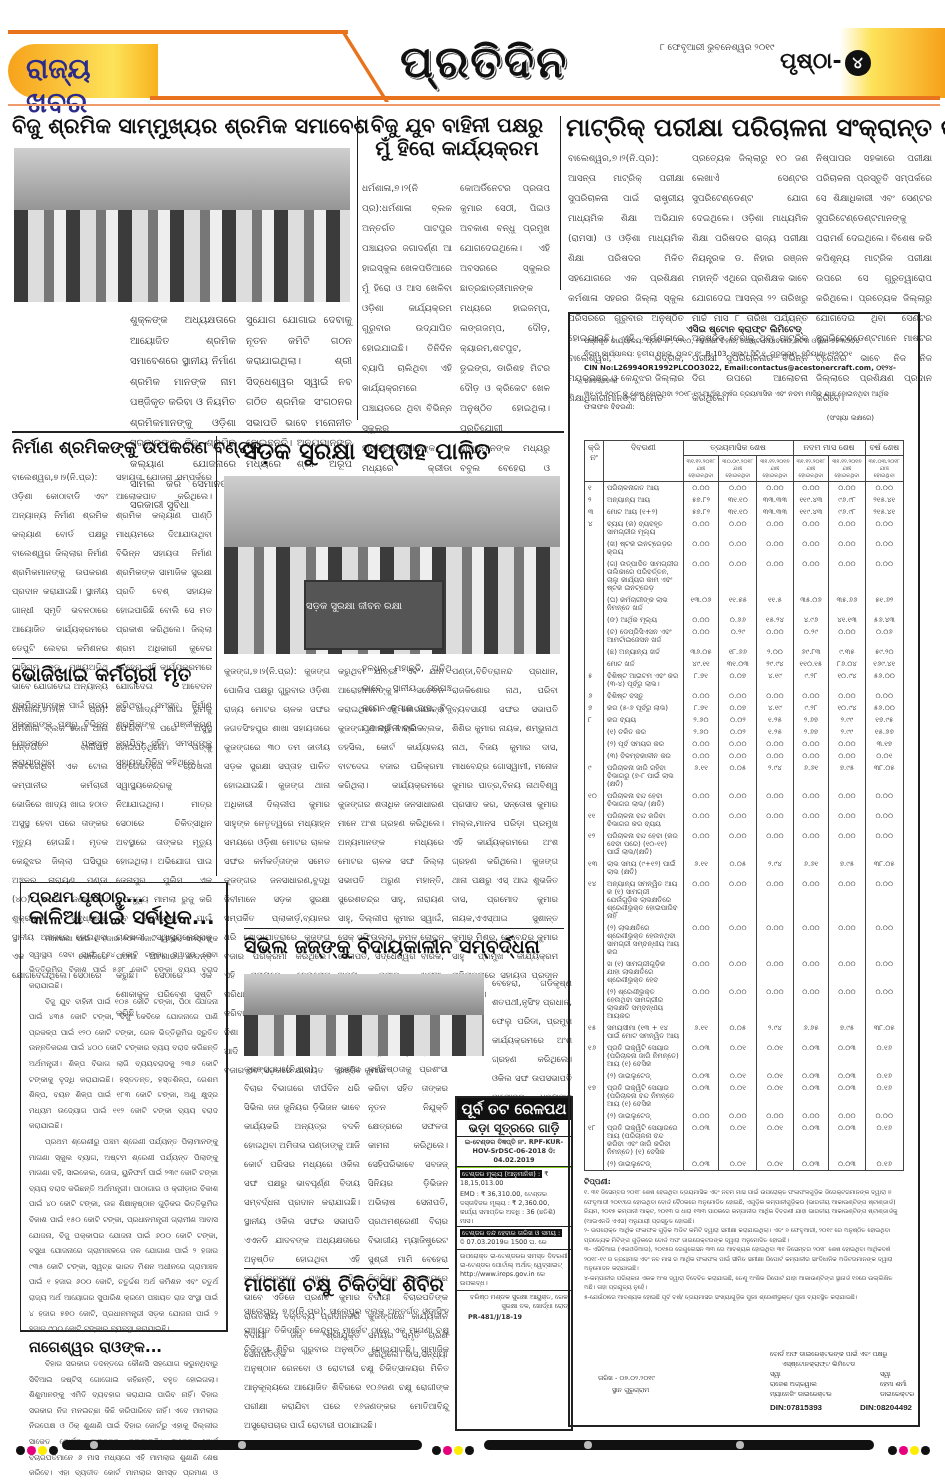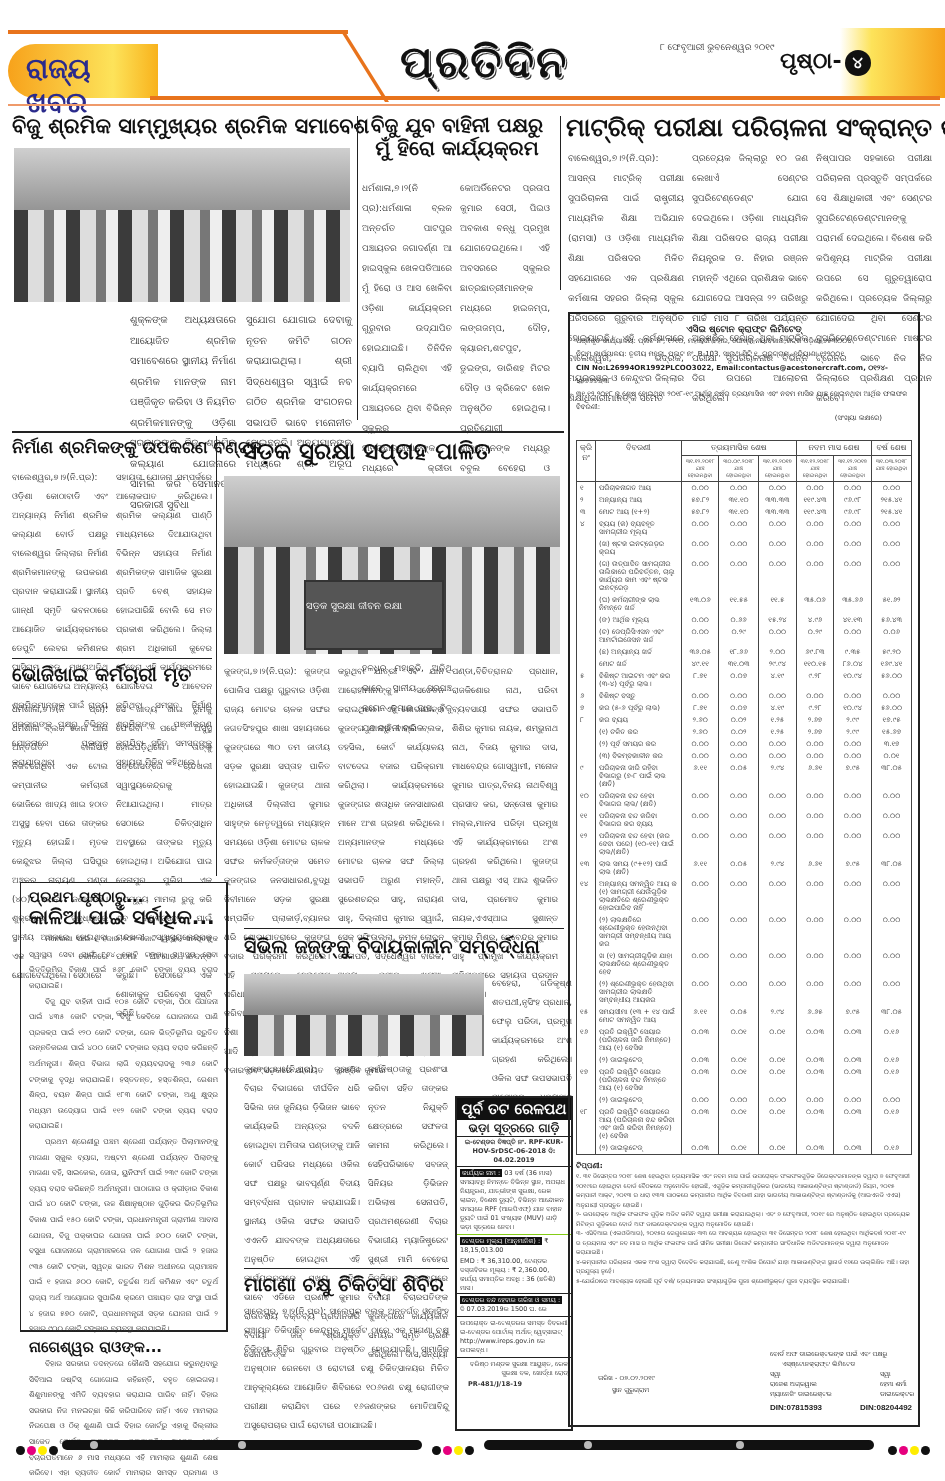--- a/index.html
+++ b/index.html
@@ -124,37 +124,36 @@
     </div>
   <div class="col body-text" style="left:248px;top:38px;width:80px;font-size:8.5px;line-height:19px">ବେହେରା, ଗଡିକୃଷ୍ଣ ଶତପଥୀ,ନୃସିଂହ ପ୍ରଧାନ, ଫେଲୁ ପରିଡା, ପ୍ରମୁଖ କାର୍ଯ୍ୟକ୍ରମରେ ଅଂଶ ଗ୍ରହଣ କରିଥିଲେ। ଓକିଲ ସଙ୍ଘ ଉପସଭାପତି ଦାମୋଦର ଧନ୍ୟବାଦ ପ୍ରଦାନ କରିଥିଲେ।</div>
   <div class="col body-text" style="left:0;top:124px;width:116px;font-size:8.5px;line-height:19px">କୁଜଙ୍ଗ,୭।୨(ନି.ପ୍ର): କୁଜଙ୍ଗ ବିଚାର ବିଭାଗରେ ଦୀର୍ଘଦିନ ଧରି ସିଭିଲ ଜଜ ଜୁନିୟର ଡ଼ିଭିଜନ ଭାବେ କାର୍ଯ୍ୟକରି ଅନ୍ୟତ୍ର ବଦଳି ହୋଇଥିବା ଅମିତାଭ ପଣ୍ଡାଙ୍କୁ ଆଜି କୋର୍ଟ ପରିସର ମଧ୍ୟରେ ଓକିଲ ସଙ୍ଘ ପକ୍ଷରୁ ଭାବପୂର୍ଣ୍ଣ ବିଦାୟ ସମ୍ବର୍ଦ୍ଧନା ପ୍ରଦାନ କରାଯାଇଛି। ସ୍ଥାନୀୟ ଓକିଲ ସଙ୍ଘର ସଭାପତି ଏଏନଡି ଯାଦବଙ୍କ ଅଧ୍ୟକ୍ଷତାରେ ଅନୁଷ୍ଠିତ ହୋଇଥିବା ଏହି କାର୍ଯ୍ୟକ୍ରମରେ ମୁଖ୍ୟ ଅତିଥି ଭାବେ ଏଡିଜେ ପ୍ରଣବ କୁମାର ରାଉତରାୟ ବକ୍ତବ୍ୟ ପ୍ରଦାନକରି ବିଦାୟୀ ଜଜ୍ ଶ୍ରୀଯୁକ୍ତ ସେନାପତିଙ୍କ</div>
   <div class="col body-text" style="left:124px;top:124px;width:80px;font-size:8.5px;line-height:19px">କର୍ମନିଷ୍ଠତାକୁ ପ୍ରଶଂସା କରିବା ସହିତ ତାଙ୍କର ନୂତନ ନିଯୁକ୍ତି କ୍ଷେତ୍ରରେ ସଫଳତା କାମନା କରିଥିଲେ। ସେହିପରିଭାବେ ସବଜଜ୍ ସିନିୟର ଡ଼ିଭିଜନ ଅଭିଲାଷ ସେନାପତି, ପ୍ରଥମଶ୍ରେଣୀ ବିଚାର ବିଭାଗୀୟ ମ୍ୟାଜିଷ୍ଟ୍ରେଟ ସୁଶ୍ରୀ ମାମି ବେହେରା ନିଜନିଜର ବକ୍ତବ୍ୟରେ ବିଦାୟୀ ବିଚାରପତିଙ୍କ କୁଜଙ୍ଗରେ କାର୍ଯ୍ୟକାଳ ସମୟର ସ୍ମୃତି ଚାରଣ କରିଥିଲେ। ଦାସ,ସନ୍ଧ୍ୟା</div>
 </div>
 
 <div class="boxed" style="left:455px;top:1096px;width:118px;height:335px;border-width:2px;background:#fff">
   <div class="rail-title">ପୂର୍ବ ତଟ ରେଳପଥ</div>
   <div style="font-size:12px;font-weight:bold;text-align:center;border-bottom:1px solid #222;padding:1px">ଭଡ଼ା ସୂତ୍ରରେ ଗାଡ଼ି</div>
   <div class="small" style="font-weight:bold;text-align:center;border-bottom:1px solid #222;padding:1px">ଇ-ଟେଣ୍ଡର ବିଜ୍ଞପ୍ତି ନଂ. RPF-KUR-HOV-SrDSC-06-2018 ଦି: 04.02.2019</div>
-  <div class="small" style="padding:2px 3px"><span style="background:#111;color:#fff;padding:0 2px">କାର୍ଯ୍ୟର ନାମ :</span> <span>03 ବର୍ଷ (36 ମାସ) ସମୟାବଧି ନିମନ୍ତେ ବିଭିନ୍ନ ସ୍ଥାନ, ଅପରାଧ ନିୟନ୍ତ୍ରଣ, ଯାତ୍ରୀଙ୍କ ସୁରକ୍ଷା, ରେଳ ଲାଇନ, ବିଶେଷ ଡ୍ୟୁଟି, ବିଭିନ୍ନ ଆନ୍ଦୋଳନ ସମୟରେ RPF (ଆରପିଏଫ୍) ଯାନ ବାହାନ ଡ୍ୟୁଟି ପାଇଁ 01 ସଂଖ୍ୟକ (MUV) ଗାଡ଼ି ଭଡ଼ା ସୂତ୍ରରେ ନେବା।</span></div>
   <div class="small" style="padding:2px 3px;border-top:1px solid #84cc16"><span style="background:#111;color:#fff;padding:0 2px">ଟେଣ୍ଡର ମୂଲ୍ୟ (ଆନୁମାନିକ) :</span> <span>₹ 18,15,013.00</span></div>
   <div class="small" style="padding:0 3px">EMD : ₹ 36,310.00, ଟେଣ୍ଡର ଦସ୍ତାବିଜର ମୂଲ୍ୟ : ₹ 2,360.00, କାର୍ଯ୍ୟ ସମାପ୍ତିର ଅବଧି : 36 (ଛତିଶି) ମାସ।</div>
   <div class="small" style="padding:2px 3px;border-top:1px solid #222"><span style="background:#111;color:#fff;padding:0 2px">ଟେଣ୍ଡର ବନ୍ଦ ହେବାର ତାରିଖ ଓ ସମୟ :</span> <span>ଦି 07.03.2019ର 1500 ଘ. ରେ</span></div>
   <div class="small" style="padding:2px 3px;border-top:1px solid #222">ଉପରୋକ୍ତ ଇ-ଟେଣ୍ଡରର ସମସ୍ତ ବିବରଣୀ ଇ-ଟେଣ୍ଡର ପୋର୍ଟାଲ୍ ଅର୍ଥାତ୍ ୱେବ୍‌ସାଇଟ୍ http://www.ireps.gov.in ରେ ଉପଲବ୍ଧ।</div>
   <div class="small" style="padding:2px 3px;border-top:1px solid #222;text-align:right">ବରିଷ୍ଠ ମଣ୍ଡଳ ସୁରକ୍ଷା ଆୟୁକ୍ତ, ରେଳ ସୁରକ୍ଷା ବଳ, ଖୋର୍ଦ୍ଧା ରୋଡ୍</div>
   <div class="small" style="padding:0 11px;font-weight:bold">PR-481/J/18-19</div>
 </div>
 
 <div class="rule-h" style="left:244px;top:1268px;width:205px"></div>
 
 <div class="abs" style="left:244px;top:1274px;width:205px;height:160px">
   <div class="hl" style="font-size:19px;white-space:nowrap">ମାଗଣା ଚକ୍ଷୁ ଚିକିତ୍ସା ଶିବିର</div>
   <div class="body-text" style="margin-top:6px;font-size:8.5px;line-height:19px">ସାଲେପୁର, ୭।୨(ନି.ପ୍ର): ସାଲେପୁର ବ୍ଲକ୍ ଅନ୍ତର୍ଗତ ଓଡ଼ାସିଂହ ପଞ୍ଚାୟତ ତିକିଦାଛିତ କେନ୍ଦୁମୂଳ ମାର୍କେଟ ଠାରେ ଏକ ମାଗଣା ଚକ୍ଷୁ ଚିକିତ୍ସା ଶିବିର ଗୁରୁବାର ଅନୁଷ୍ଠିତ ହୋଇଯାଇଛି। ସାମାଜିକ ଅନୁଷ୍ଠାନ ରେନବୋ ଓ ରୋଟାରୀ ଚକ୍ଷୁ ଚିକିତ୍ସାଳୟର ମିଳିତ ଆନୁକୂଲ୍ୟରେ ଆୟୋଜିତ ଶିବିରରେ ୧୦୬ଜଣ ଚକ୍ଷୁ ରୋଗୀଙ୍କ ପରୀକ୍ଷା କରାଯିବା ପରେ ୧୬ଜଣଙ୍କର ମୋତିଆବିନ୍ଦୁ ଅସ୍ତ୍ରୋପଚାର ପାଇଁ ରୋଟାରୀ ପଠାଯାଇଛି।</div>
 </div>
 
-<div class="boxed" style="left:568px;top:312px;width:352px;height:1115px;border-width:2px;padding:4px 6px">
+<div class="boxed" style="left:568px;top:312px;width:352px;height:1115px;border-width:2px;padding:4px 14px">
   <div style="font-size:9px;font-weight:bold;text-align:center;margin-top:6px">ଏସିଇ ଷ୍ଟୋନ କ୍ରାଫ୍ଟ ଲିମିଟେଡ୍</div>
   <div style="font-size:7px;line-height:13px">ପଞ୍ଜିକୃତ କାର୍ଯ୍ୟାଳୟ: ପ୍ଲଟ ନଂ, ୧୨୧୦, ମହାନଦୀ ବିହାର, ପୋଷ୍ଟ-ନୟାବଜାର,କଟକ ଓଡ଼ିଶା-୭୫୩୦୦୪</div>
   <div style="font-size:7px;line-height:13px">ନିଗମ କାର୍ଯ୍ୟାଳୟ: ତୃତୀୟ ମହଲା, ପ୍ଲଟ ନଂ. B-103, ସାଉଥ ସିଟି ୧, ଗୁରୁଗ୍ରାମ, ହରିୟାଣା-୧୨୨୦୦୧</div>
   <div style="font-size:7px;line-height:14px;font-weight:bold">CIN No:L26994OR1992PLCOO3022, Email:contactus@acestonercraft.com, ୦୧୨୪-</div>
   <div style="font-size:7px;line-height:13px">୪୫୭୭୭୭୩୮</div>
   <div style="font-size:7px;line-height:13px">୩୧.୧୨.୨୦୧୮ କୁ ଶେଷ ହୋଇଥିବା ୨୦୧୮-୧୯ ଆର୍ଥିକ ବର୍ଷର ତ୍ରୟମାସିକ ଏବଂ ନବମ ମାସିକ ଯାଞ୍ଚ ହୋଇନଥିବା ଆର୍ଥିକ ଫଳାଫଳ ବିବରଣୀ:</div>
   <div style="font-size:7px;text-align:right;padding-right:30px">(ସଂଖ୍ୟା ଲକ୍ଷରେ)</div>
   <table class="fin" style="border:1px solid #444;margin-top:18px">
     <thead>
       <tr>

